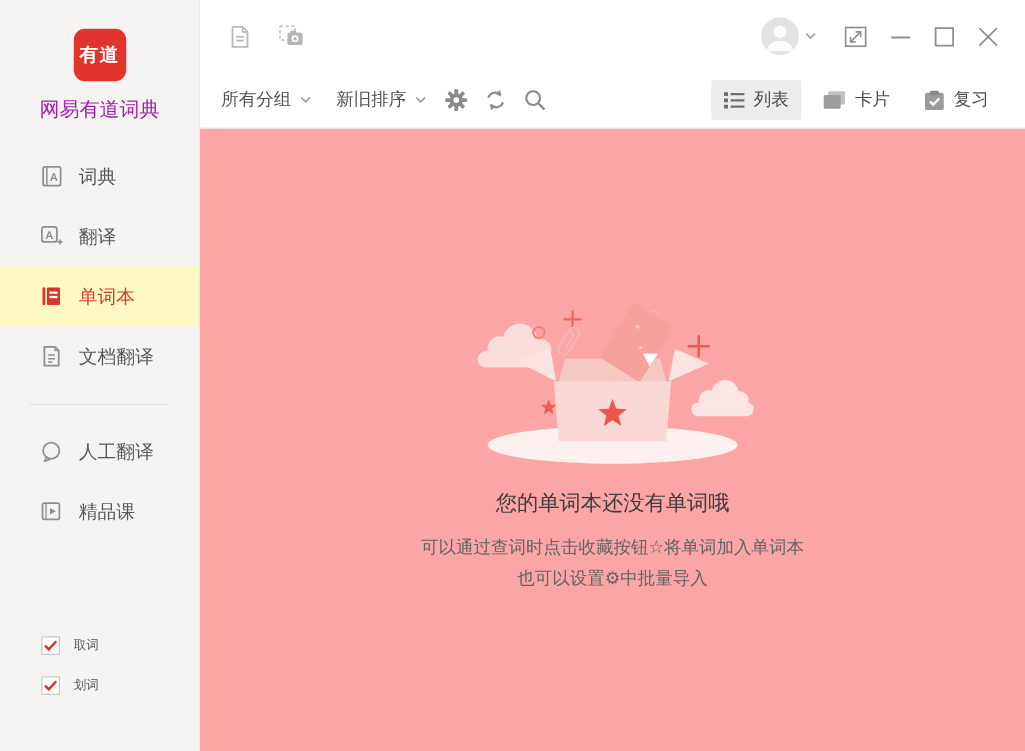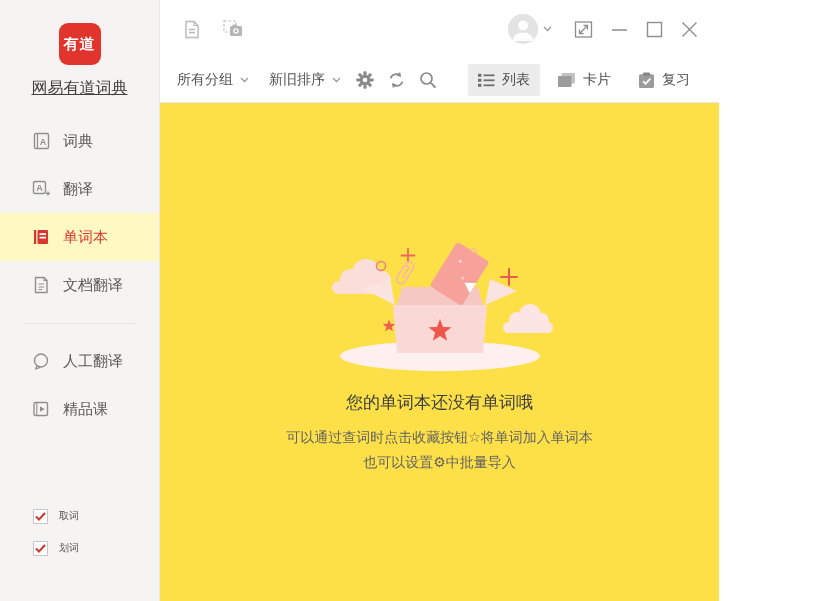--- a/index.html
+++ b/index.html
@@ -1,27 +1,27 @@
 <!DOCTYPE html>
 <html><head>
 <meta charset="utf-8">
 <style>
   * { margin:0; padding:0; box-sizing:border-box; }
   html,body { width:820px; height:601px; overflow:hidden; }
   body { font-family:"Liberation Sans","DejaVu Sans",sans-serif; background:#fff; }
-  .app { display:flex; width:719px; height:601px; }
+  .app { display:flex; width:820px; height:601px; }
 
   
   .sidebar { width:160px; min-width:160px; height:100%; background:#f5f4f2;
              border-right:1px solid #ebe9e7; display:flex; flex-direction:column; }
   .brand { padding-top:23px; display:flex; flex-direction:column; align-items:center; }
   .logo { width:42px; height:42px; background:#e1342c; border-radius:9px; color:#fff;
           font-size:15px; font-weight:bold; display:flex; align-items:center;
           justify-content:center; letter-spacing:1px; }
-  .app-name { margin-top:13px; font-size:16px; color:#404040;text-decoration:underline; }
+  .app-name { margin-top:13px; font-size:16px; color:#a21caf; }
   .nav { margin-top:18px; }
   .nav-item { height:48px; display:flex; align-items:center; padding-left:31px; gap:12px;
               font-size:15px; color:#585858; cursor:pointer; }
   .nav-item .ni { width:20px; height:20px; display:flex; align-items:center; justify-content:center; }
   .nav-item.selected { background:#fef9c3; color:#d63a31; }
   .nav-divider { height:1px; background:#e6e4e2; margin:14px 24px 13px; }
   .toggles { margin-top:auto; padding:0 0 37px 33px; }
   .toggle-row { display:flex; align-items:center; gap:11px; height:32px; font-size:10px;
                 color:#565656; cursor:pointer; }
   .checkbox { width:15px; height:15px; background:#fff; border:1px solid #c8c8c8;
@@ -41,21 +41,21 @@
   .toolbar { height:45px; min-height:45px; display:flex; align-items:center;
              border-bottom:1px solid #e9e9e9; padding:0 19px 0 17px; }
   .filter { display:flex; align-items:center; gap:7px; font-size:14px; color:#525252; cursor:pointer; }
   .filter + .filter { margin-left:20px; }
   .tool-icons { display:flex; align-items:center; gap:13px; margin-left:15px; }
   .toolbar-right { margin-left:auto; display:flex; align-items:center; gap:7px; }
   .view-btn { display:flex; align-items:center; gap:7px; font-size:14px; color:#4c4c4c;
               padding:7px 10px; border-radius:2px; background:none; border:none; cursor:pointer; }
   .view-btn.selected { background:#ececec; }
 
-  .content { flex:1; display:flex; flex-direction:column; align-items:center; background:#fde047; }
+  .content { flex:1; display:flex; flex-direction:column; align-items:center; background:#fca5a5; }
   .illus { margin-top:126px; }
   .empty-title { margin-top:12px; font-size:17px; color:#3d3d3d; line-height:24px; }
   .empty-hints { margin-top:10px; text-align:center; }
   .empty-hints p { font-size:14px; color:#636363; line-height:25px; }
 </style>
 </head>
 <body>
 
 <div class="app">
 

